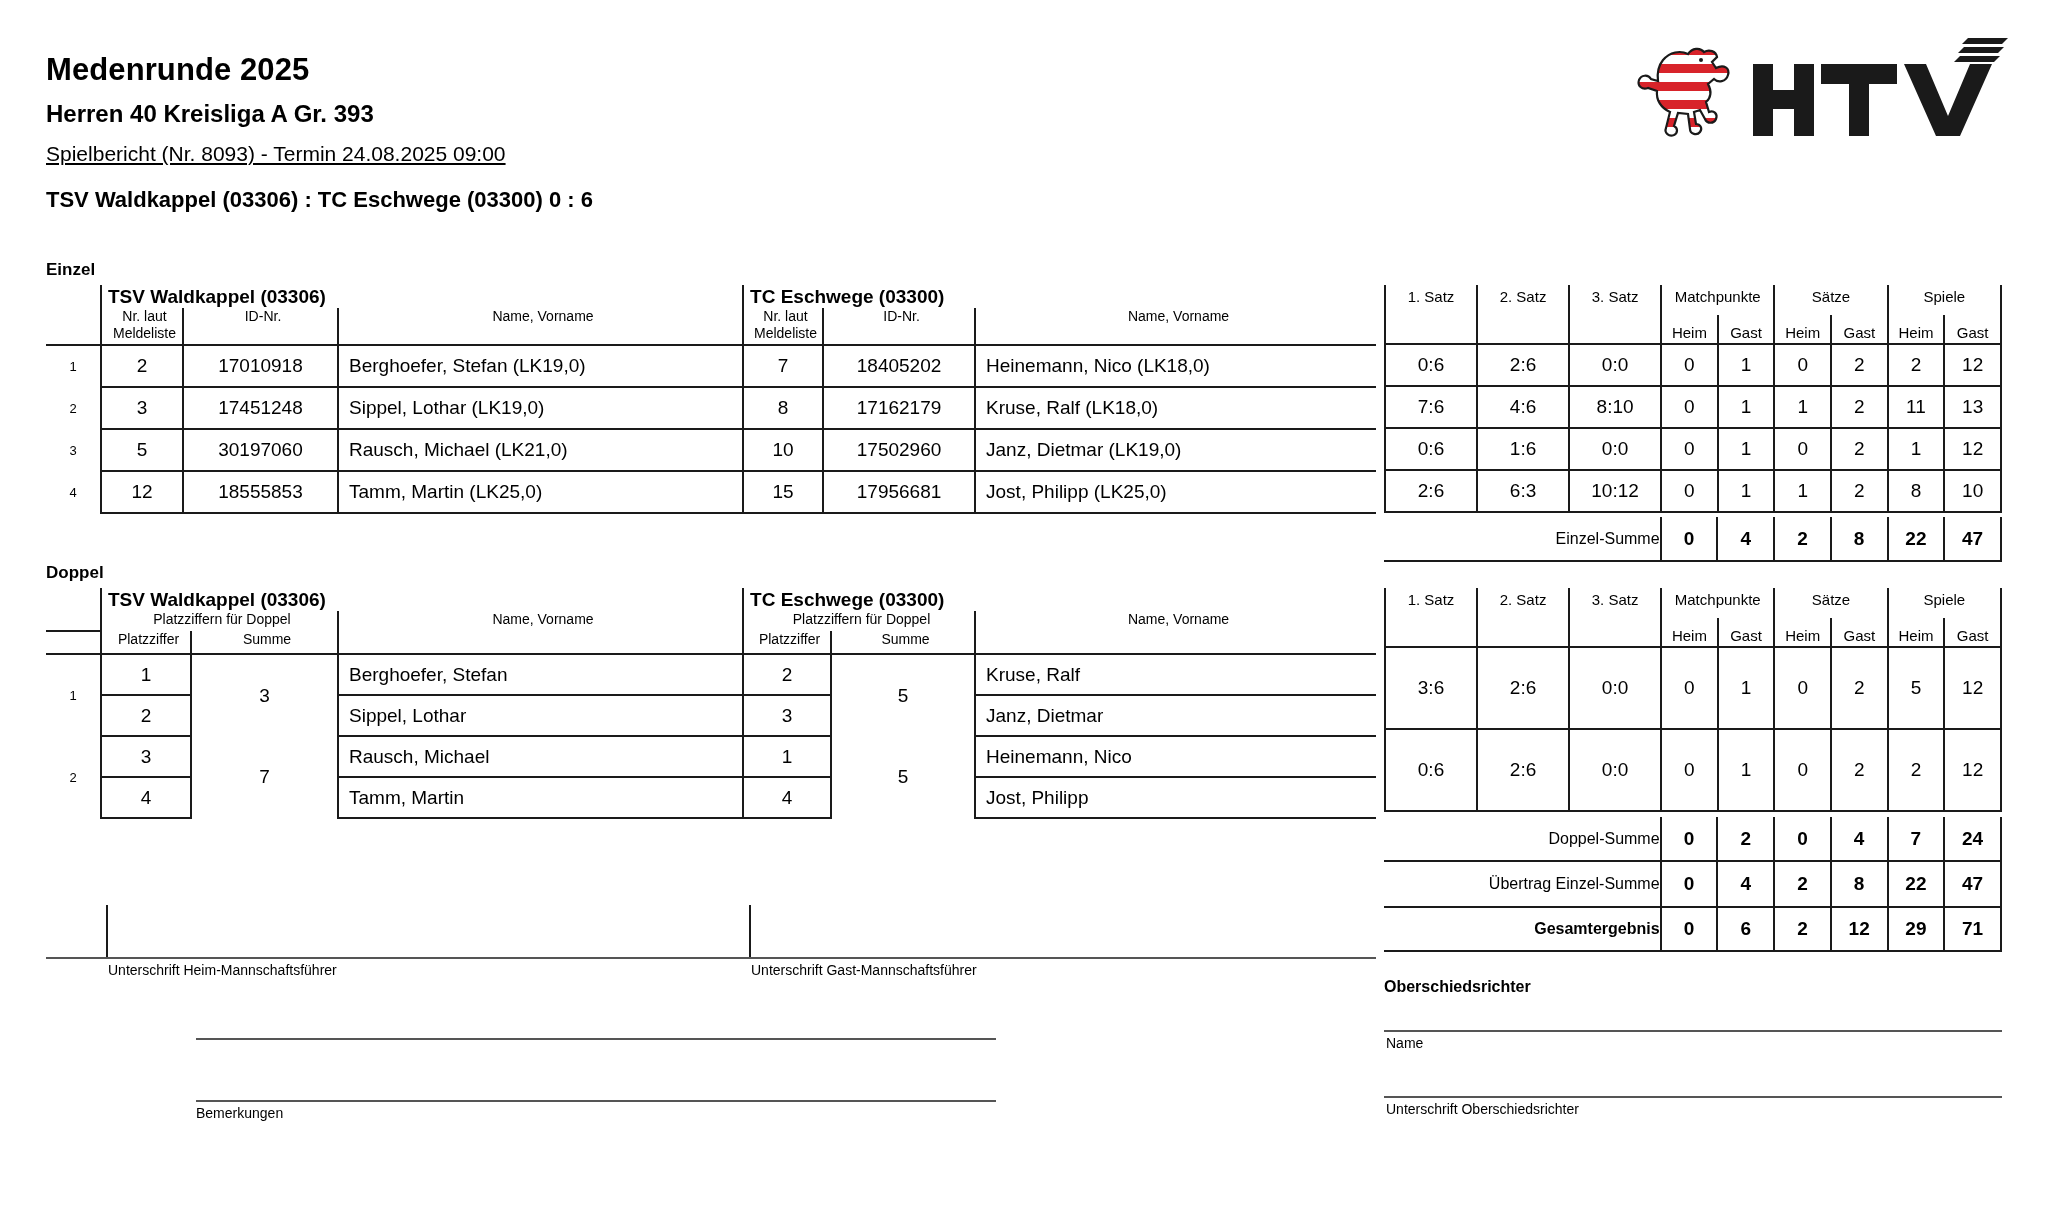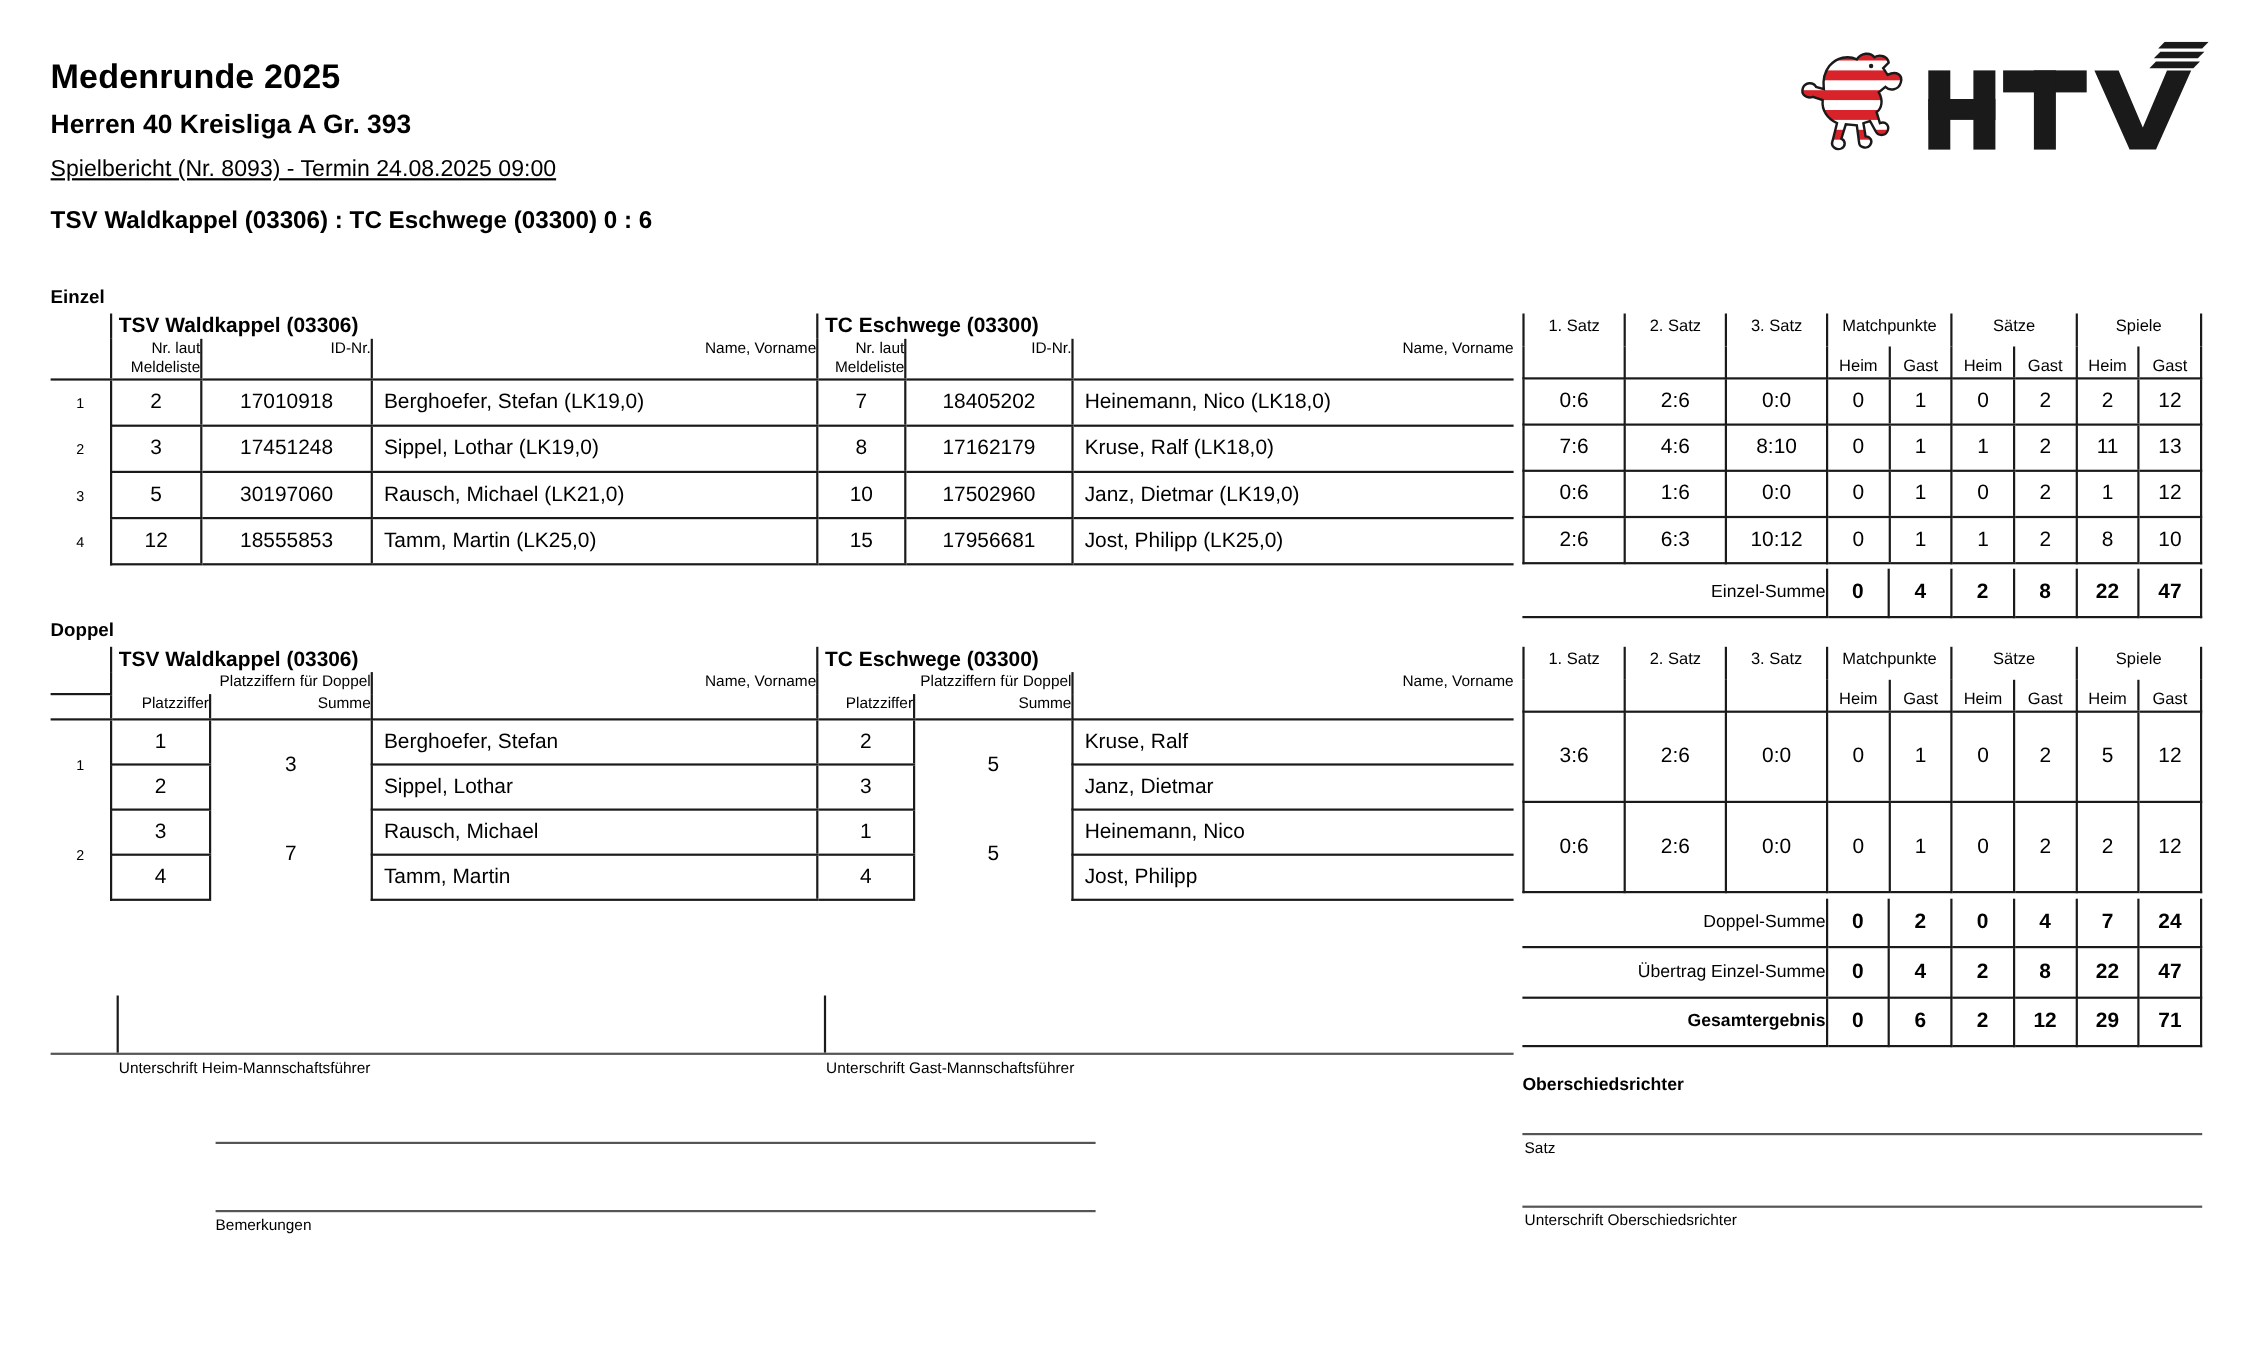--- a/index.html
+++ b/index.html
@@ -94,21 +94,21 @@
     font-size: 19px;
     font-weight: bold;
     text-align: left;
     padding-left: 6px;
     vertical-align: bottom;
     height: 23px;
     white-space: nowrap;
   }
   .hdr-sub {
     font-size: 14px;
-    text-align: right;
+    text-align: center;
     padding-left: 5px;
     vertical-align: top;
     line-height: 1.18;
     height: 36px;
   }
   .hdr-grp {
     font-size: 15px;
     text-align: center;
     vertical-align: top;
     padding-top: 3px;
@@ -602,18 +602,18 @@
     <div class="sig-caption" style="left:751px; top:962px;">Unterschrift Gast-Mannschaftsführer</div>
 
     <div class="sig-hline" style="left:196px; top:1038px; width:800px;"></div>
     <div class="sig-hline" style="left:196px; top:1100px; width:800px;"></div>
     <div class="sig-caption" style="left:196px; top:1105px;">Bemerkungen</div>
   </div>
 
   <div class="sig-block">
     <div class="os-title" style="left:1384px; top:978px;">Oberschiedsrichter</div>
     <div class="sig-hline" style="left:1384px; top:1030px; width:618px;"></div>
-    <div class="sig-caption" style="left:1386px; top:1035px;">Satz</div>
+    <div class="sig-caption" style="left:1386px; top:1035px;">Name</div>
     <div class="sig-hline" style="left:1384px; top:1096px; width:618px;"></div>
     <div class="sig-caption" style="left:1386px; top:1101px;">Unterschrift Oberschiedsrichter</div>
   </div>
 
 </div>
 
 </body></html>

